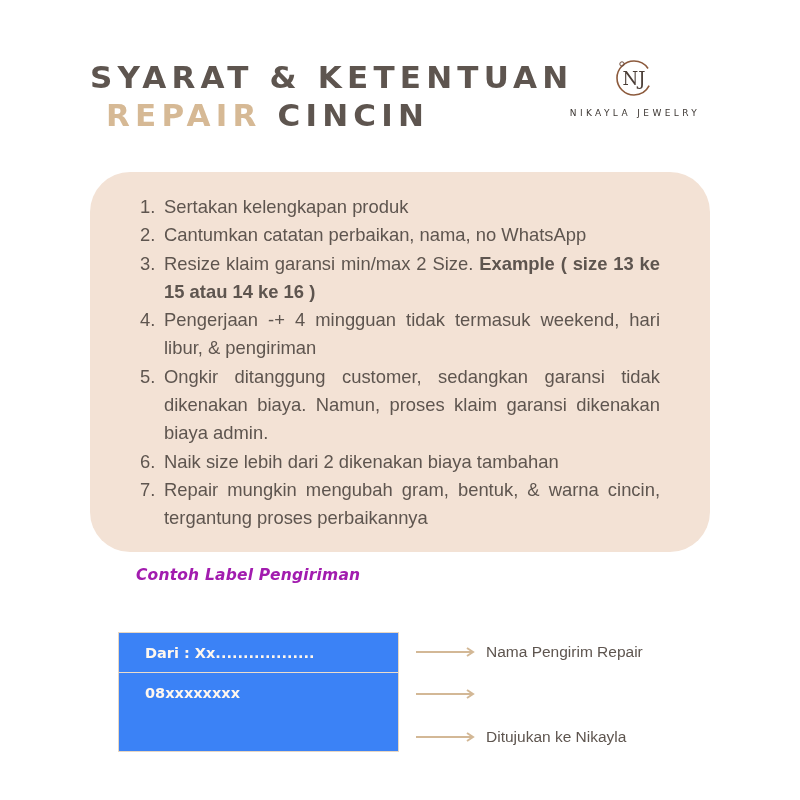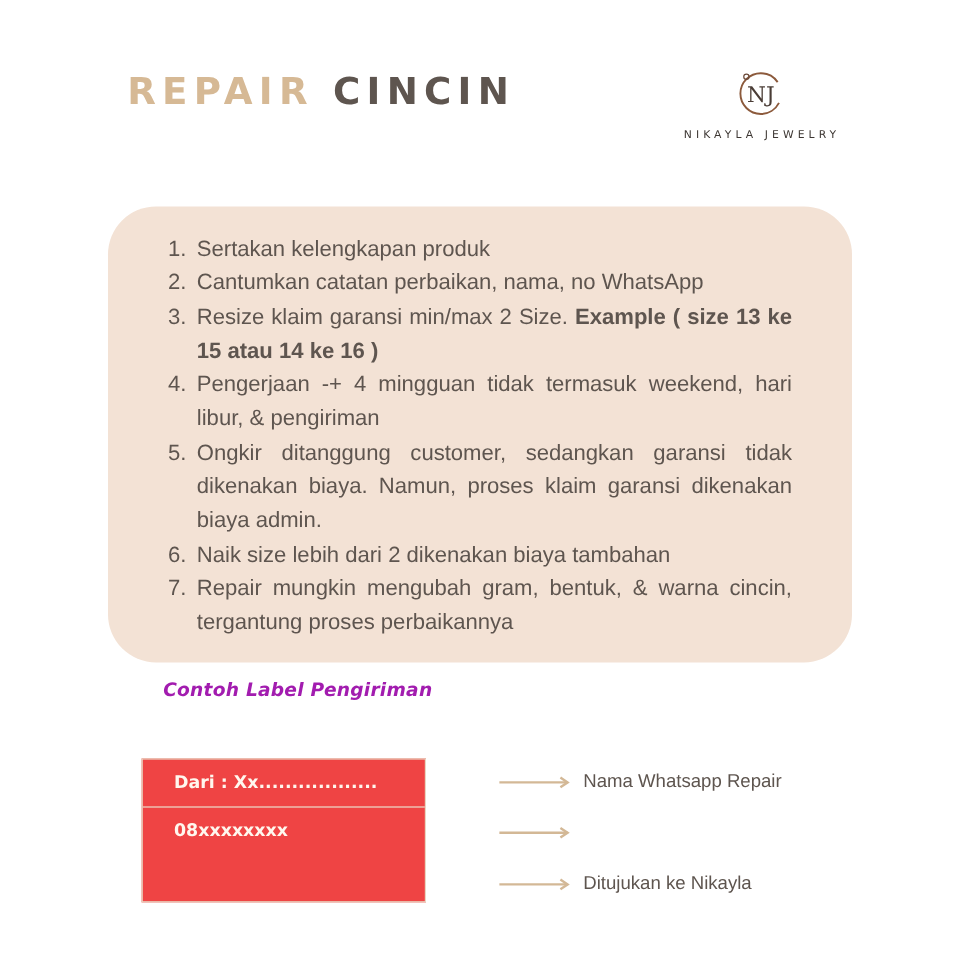--- a/index.html
+++ b/index.html
@@ -16,32 +16,33 @@
 
     .card { position: absolute; left: 90px; top: 172px; width: 620px; height: 380px; background: #f3e2d5; border-radius: 40px; }
     .terms { position: absolute; left: 140px; top: 193px; width: 520px; list-style: none; font-size: 18.4px; line-height: 28.3px; color: #5e554f; }
     .terms li { display: flex; }
     .terms .num { width: 24px; flex: none; text-align: left; }
     .terms .txt { flex: 1; text-align: justify; text-align-last: left; }
     .terms b { font-weight: bold; }
 
     .label-heading { position: absolute; left: 136px; top: 566px; font-family: "DejaVu Sans", sans-serif; font-style: italic; font-weight: bold; font-size: 15.5px; color: #a21caf; letter-spacing: 0.2px; }
 
-    .label-table { position: absolute; left: 118px; top: 632px; width: 237px; height: 120px; background: #ef4444; border: 1px solid #e8d7c2; }
+    .label-table { position: absolute; left: 118px; top: 632px; width: 281px; height: 120px; background: #3b82f6; border: 1px solid #e8d7c2; }
     .label-row { height: 40px; border-bottom: 1.5px solid #ecdccb; display: flex; align-items: center; padding-left: 26px; color: #fff7ee; font-weight: bold; font-size: 14.5px; font-family: "DejaVu Sans", sans-serif; }
     .label-row:last-child { border-bottom: none; }
 
     .arrow-row { position: absolute; left: 416px; display: flex; align-items: center; height: 20px; }
     .arrow { width: 60px; height: 12px; position: relative; margin-right: 10px; }
     .arrow-desc { font-size: 15.5px; color: #5e554f; white-space: nowrap; }
   </style>
 </head>
 <body>
 
 <div class="title">
+  <span class="line">SYARAT &amp; KETENTUAN</span>
   <span class="line"><span class="accent">REPAIR</span><span> CINCIN</span></span>
 </div>
 
 <div class="logo">
   <svg class="logo-mark" viewBox="0 0 42 42">
     <circle cx="21" cy="21" r="17" fill="none" stroke="#8c5a3c" stroke-width="1.6" stroke-dasharray="88 19" stroke-dashoffset="-8"></circle>
     <circle cx="9" cy="7" r="2.2" fill="none" stroke="#6b4a3a" stroke-width="1"></circle>
     <text x="21" y="28" text-anchor="middle" font-family="DejaVu Serif, serif" font-size="18" fill="#4a3d36">NJ</text>
   </svg>
   <div class="logo-text">NIKAYLA JEWELRY</div>
@@ -84,21 +85,21 @@
 <div class="label-table">
   <div class="label-row">Dari : Xx..................</div>
   <div class="label-row">08xxxxxxxx</div>
 </div>
 
 <div class="arrow-row" style="top:642px">
   <svg class="arrow" viewBox="0 0 60 12">
       <line x1="0" y1="6" x2="57" y2="6" stroke="#d3b896" stroke-width="2"></line>
       <polyline points="51,2 57,6 51,10" fill="none" stroke="#d3b896" stroke-width="2"></polyline>
     </svg>
-  <span class="arrow-desc">Nama Whatsapp Repair</span>
+  <span class="arrow-desc">Nama Pengirim Repair</span>
 </div>
 <div class="arrow-row" style="top:684px">
   <svg class="arrow" viewBox="0 0 60 12">
       <line x1="0" y1="6" x2="57" y2="6" stroke="#d3b896" stroke-width="2"></line>
       <polyline points="51,2 57,6 51,10" fill="none" stroke="#d3b896" stroke-width="2"></polyline>
     </svg>
 </div>
 <div class="arrow-row" style="top:727px">
   <svg class="arrow" viewBox="0 0 60 12">
       <line x1="0" y1="6" x2="57" y2="6" stroke="#d3b896" stroke-width="2"></line>

